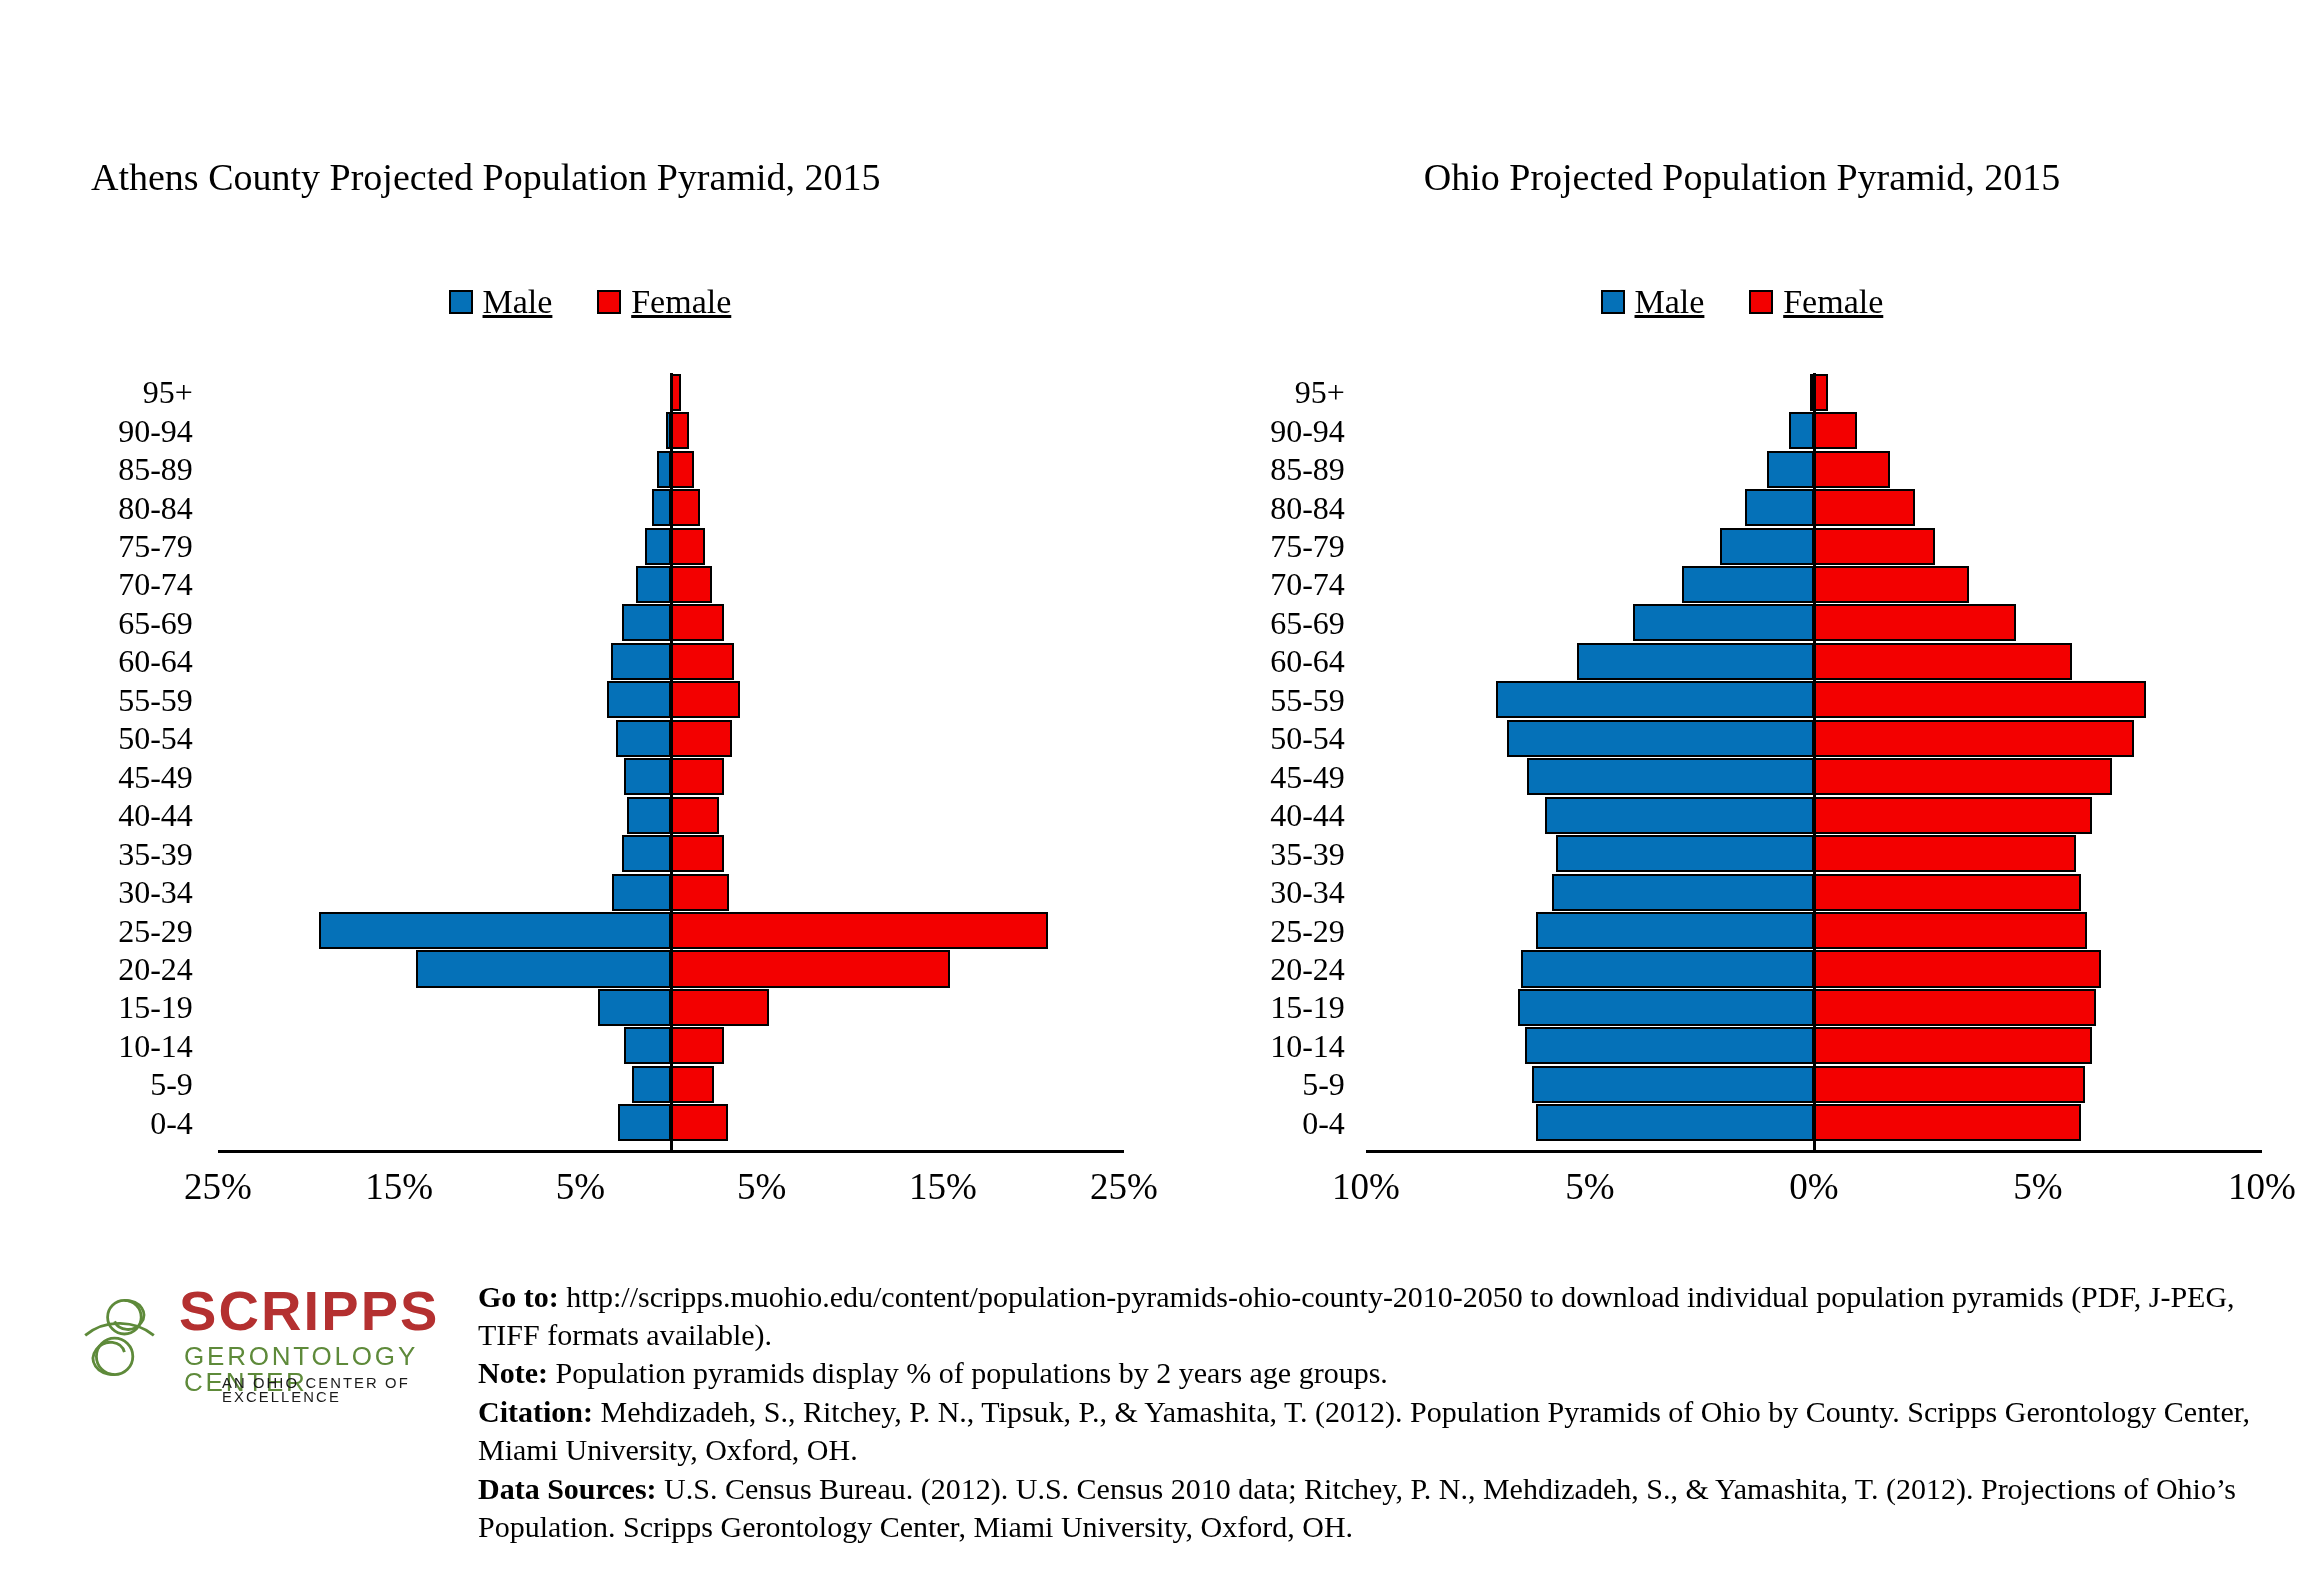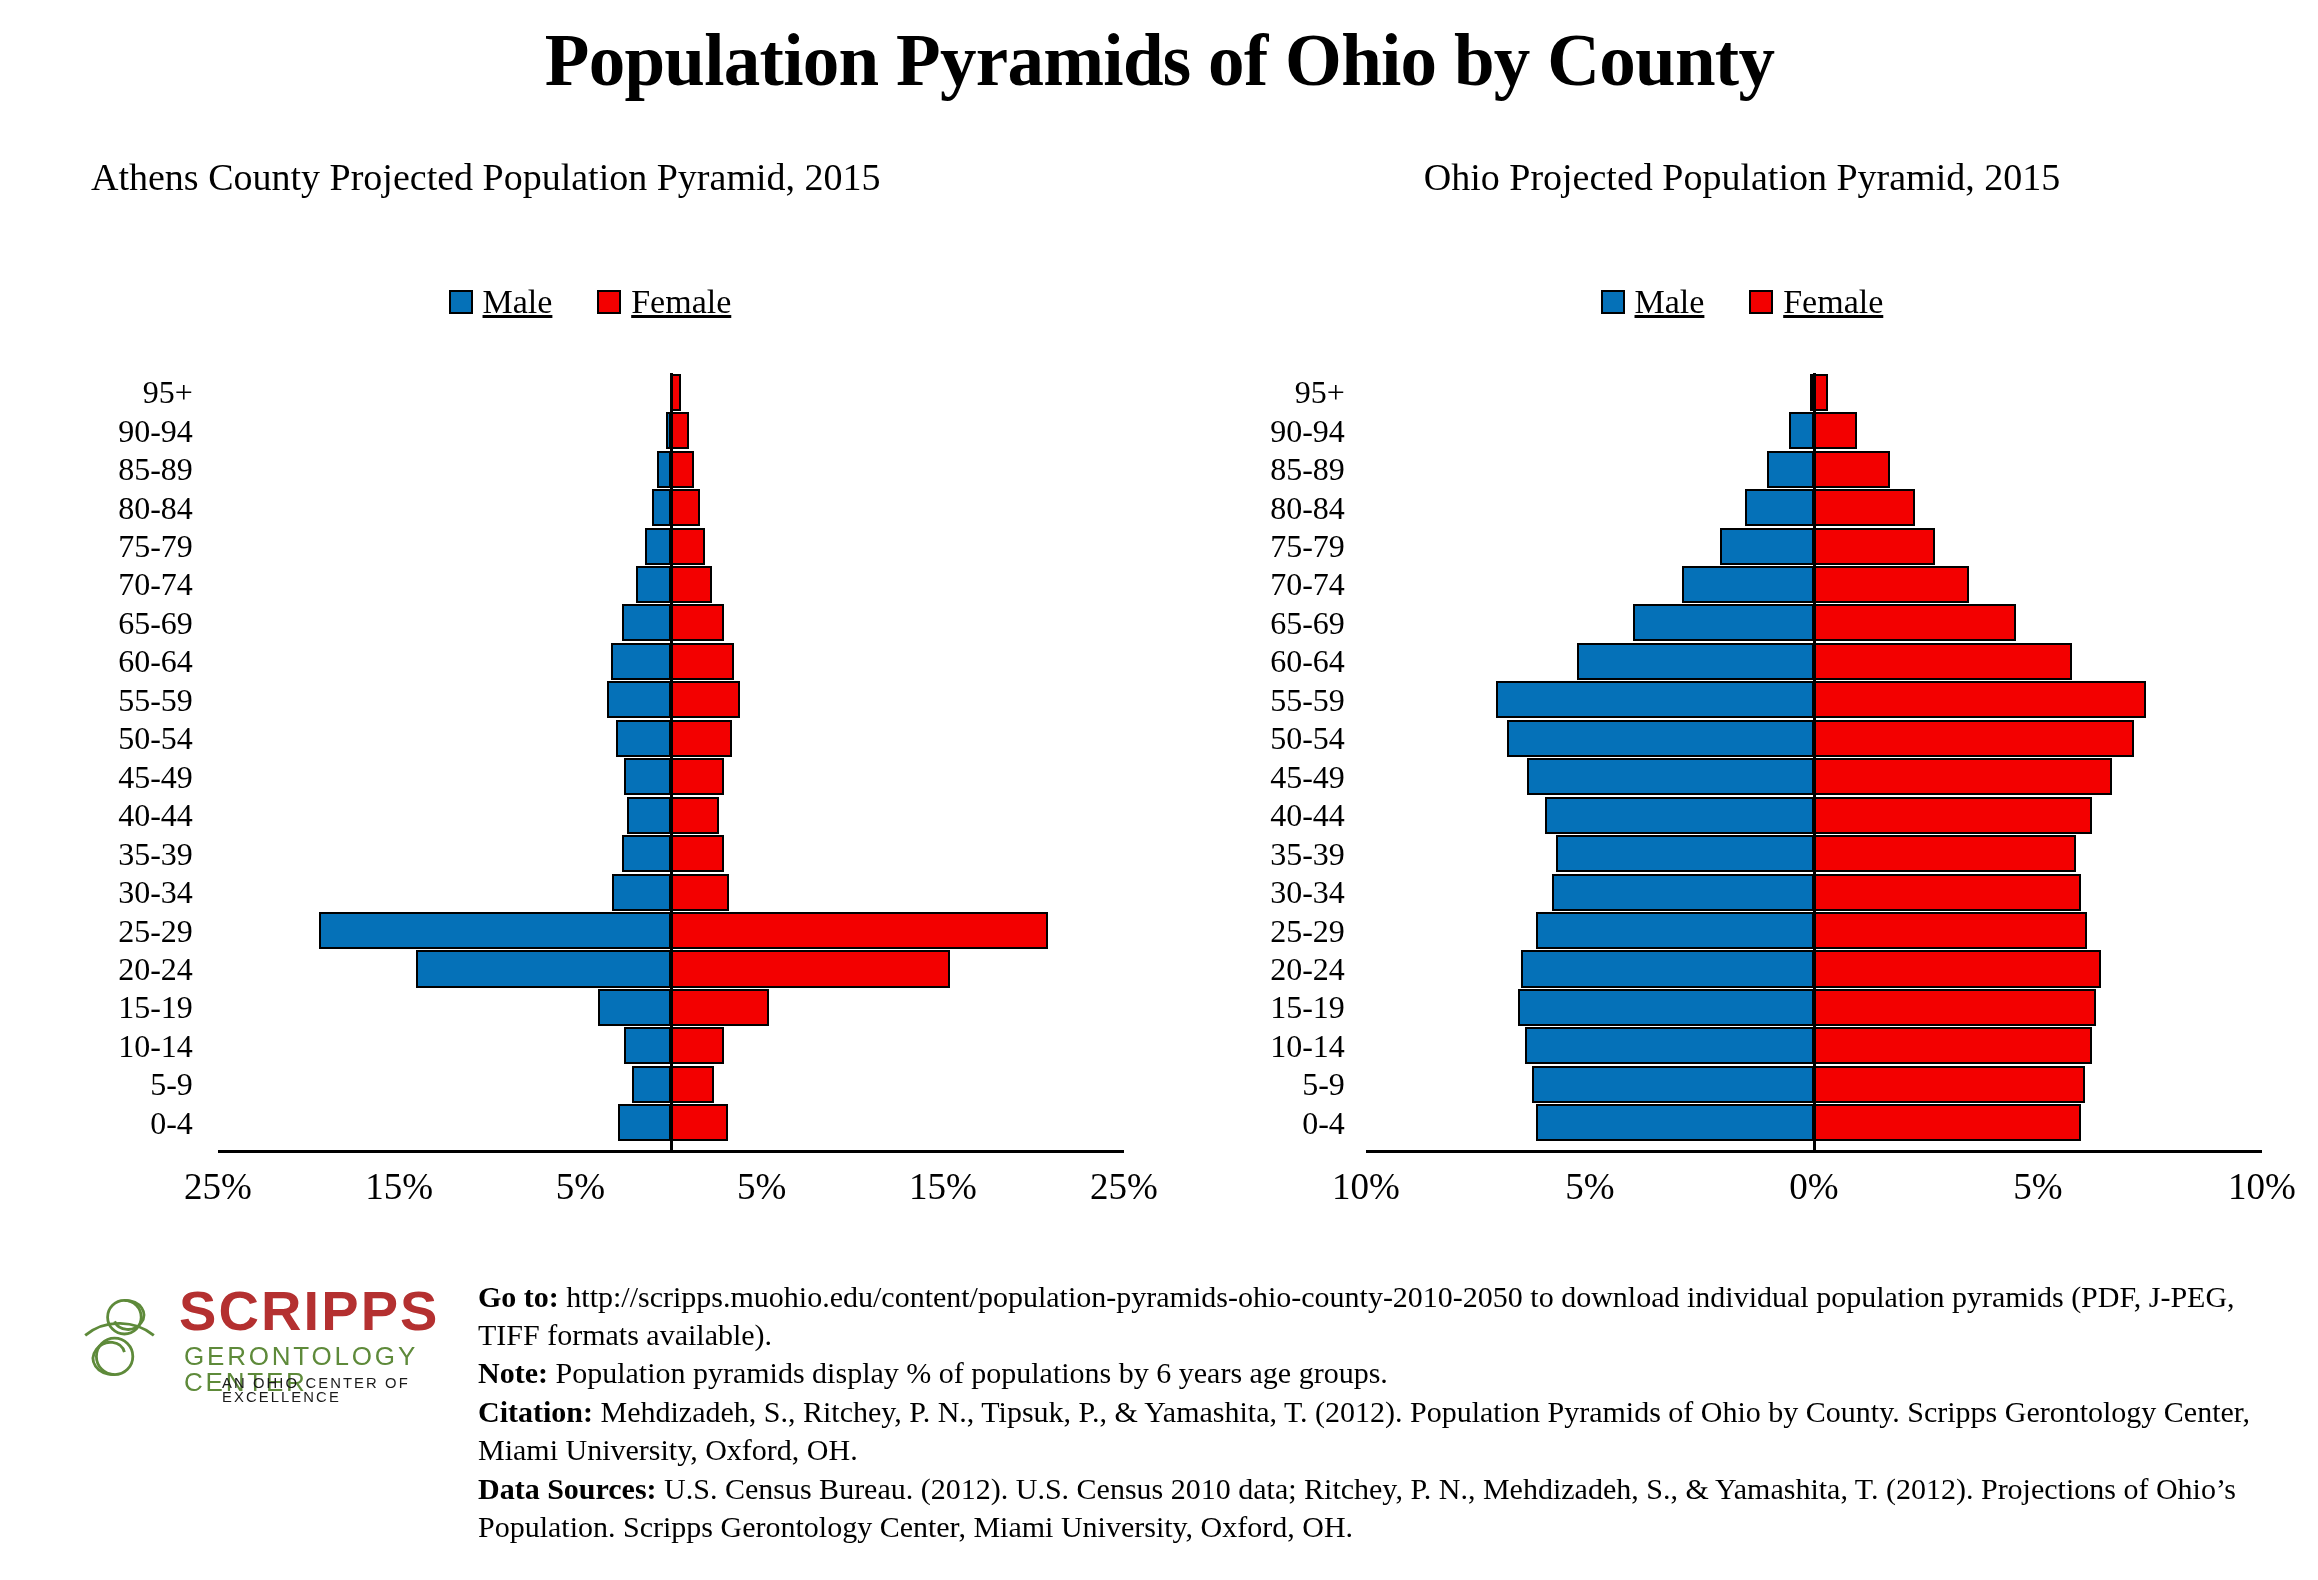--- a/index.html
+++ b/index.html
@@ -130,21 +130,20 @@
     font-family:"Liberation Serif", serif;
   }
   .notes p{margin:0 0 0 0;}
   .notes b{font-weight:bold;}
 </style>
 </head>
 <body>
 
 <div class="page">
 
-  <div class="main-title">Population Pyramids of Ohio by County</div>
 
   <div class="panel left">
     <div class="panel-title">Athens County Projected Population Pyramid, 2015</div>
 
     <div class="legend">
       <div class="legend-item">
         <span class="legend-swatch male"></span>
         <span class="legend-label">Male</span>
       </div>
       <div class="legend-item">
@@ -418,20 +417,20 @@
           <path d="M6 62 C 34 38 78 40 104 62"></path>
         </g>
       </svg>
       <div class="logo-word">SCRIPPS</div>
       <div class="logo-sub">GERONTOLOGY  CENTER</div>
       <div class="logo-tag">AN OHIO CENTER OF EXCELLENCE</div>
     </div>
 
     <div class="notes">
       <p><b>Go to:</b> <span>http://scripps.muohio.edu/content/population-pyramids-ohio-county-2010-2050 to download individual population pyramids (PDF, J-PEG, TIFF formats available).</span></p>
-      <p><b>Note:</b> <span>Population pyramids display % of populations by 6 years age groups.</span></p>
+      <p><b>Note:</b> <span>Population pyramids display % of populations by 2 years age groups.</span></p>
       <p><b>Citation:</b> <span>Mehdizadeh, S., Ritchey, P. N., Tipsuk, P., &amp; Yamashita, T. (2012). Population Pyramids of Ohio by County. Scripps Gerontology Center, Miami University, Oxford, OH.</span></p>
       <p><b>Data Sources:</b> <span>U.S. Census Bureau. (2012). U.S. Census 2010 data; Ritchey, P. N., Mehdizadeh, S., &amp; Yamashita, T. (2012). Projections of Ohio’s Population. Scripps Gerontology Center, Miami University, Oxford, OH.</span></p>
     </div>
 
   </div>
 </div>
 
 
 </body></html>

